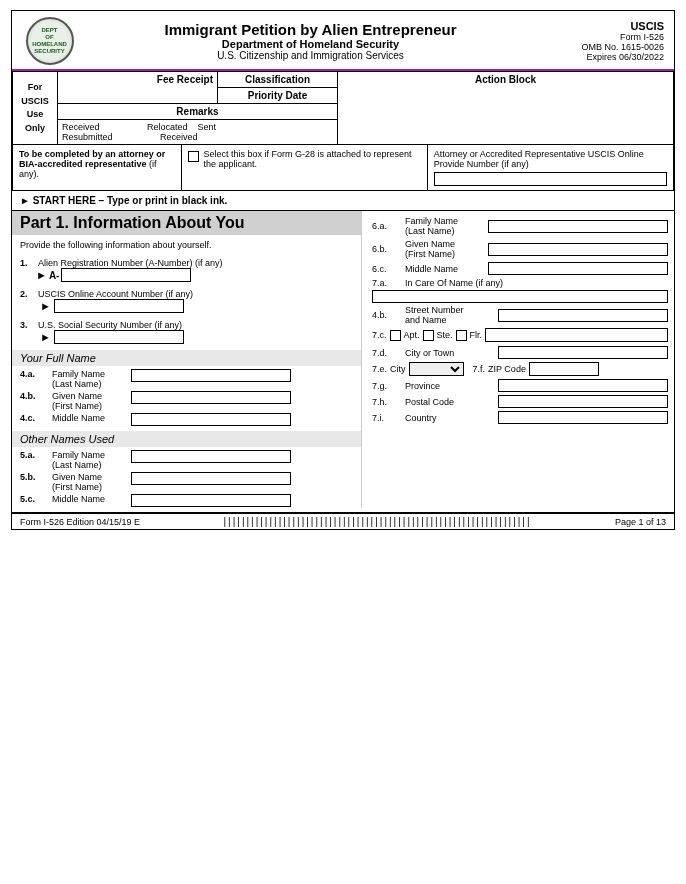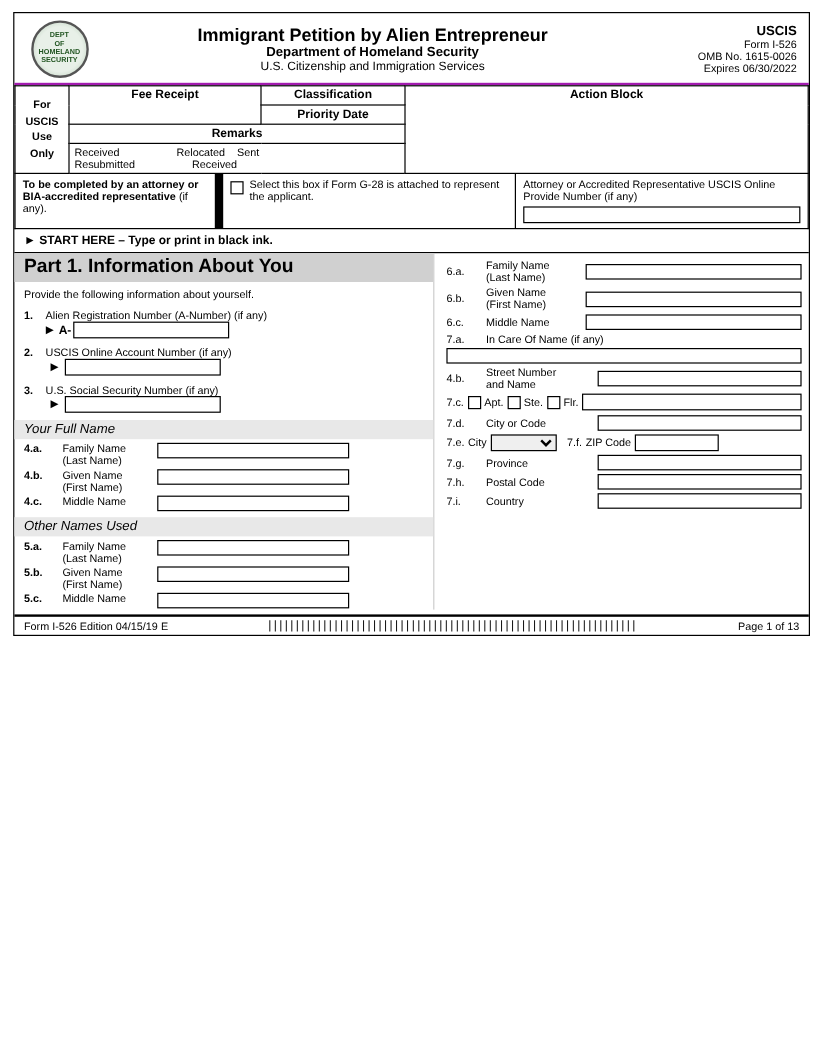--- a/index.html
+++ b/index.html
@@ -67,36 +67,36 @@
       padding: 2px 4px;
       vertical-align: top;
     }
     .top-table .for-uscis {
       width: 45px;
       text-align: center;
       font-size: 9px;
       font-weight: bold;
       vertical-align: middle;
     }
-    .fee-receipt { width: 160px; text-align: center; font-size: 10px; font-weight: bold; }
+    .fee-receipt { width: 160px; text-align: right; font-size: 10px; font-weight: bold; }
     .classification { width: 120px; text-align: center; font-size: 10px; font-weight: bold; }
     .action-block { text-align: center; font-size: 10px; font-weight: bold; }
     .priority-date { text-align: center; font-size: 10px; font-weight: bold; }
     .remarks { text-align: center; font-size: 10px; font-weight: bold; }
     .received-row { font-size: 9px; }
     
     .attorney-row {
       display: flex;
       border: 1px solid #000;
       border-top: 0;
       font-size: 9px;
     }
     .attorney-cell {
       padding: 4px 6px;
-      border-right: 7px solid #000000;
+      border-right: 1px solid #000000;
       flex: 1;
     }
     .attorney-checkbox-cell {
       display: flex;
       align-items: flex-start;
       padding: 4px 6px;
       border-right: 1px solid #000;
       flex: 1.5;
       gap: 5px;
     }
@@ -504,21 +504,21 @@
         <span class="lbl">Apt.</span>
         <span class="checkbox-inline"></span>
         <span class="lbl">Ste.</span>
         <span class="checkbox-inline"></span>
         <span class="lbl">Flr.</span>
         <input type="text" class="text-input" style="flex: 1 1 0%;">
       </div>
 
       <div class="right-field">
         <span class="right-field-label">7.d.</span>
-        <span class="right-field-name" style="font-size:9px;">City or Code</span>
+        <span class="right-field-name" style="font-size:9px;">City or Town</span>
         <input type="text" class="text-input" style="flex: 1 1 0%;">
       </div>
 
       <div class="state-zip-row">
         <span class="lbl">7.e.</span>
         <span class="lbl">City</span>
         <select class="state-select">
           <option value=""></option>
         </select>
         <span class="lbl" style="margin-left:6px;">7.f.</span>

